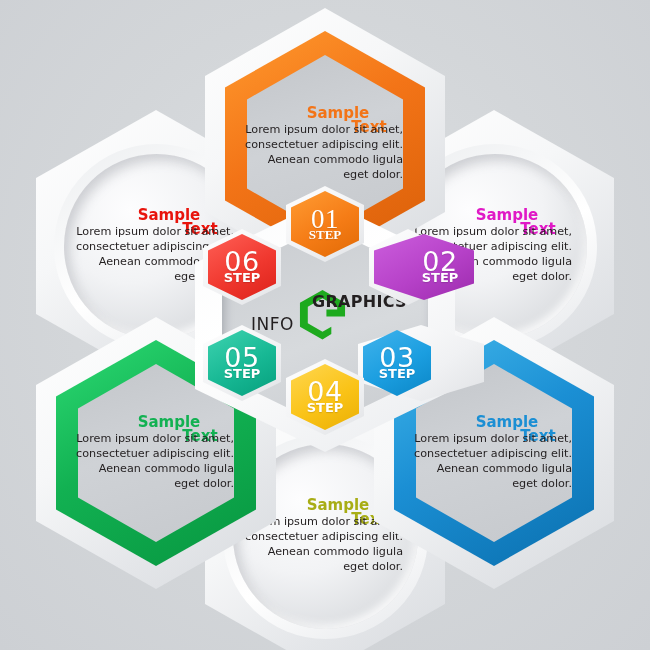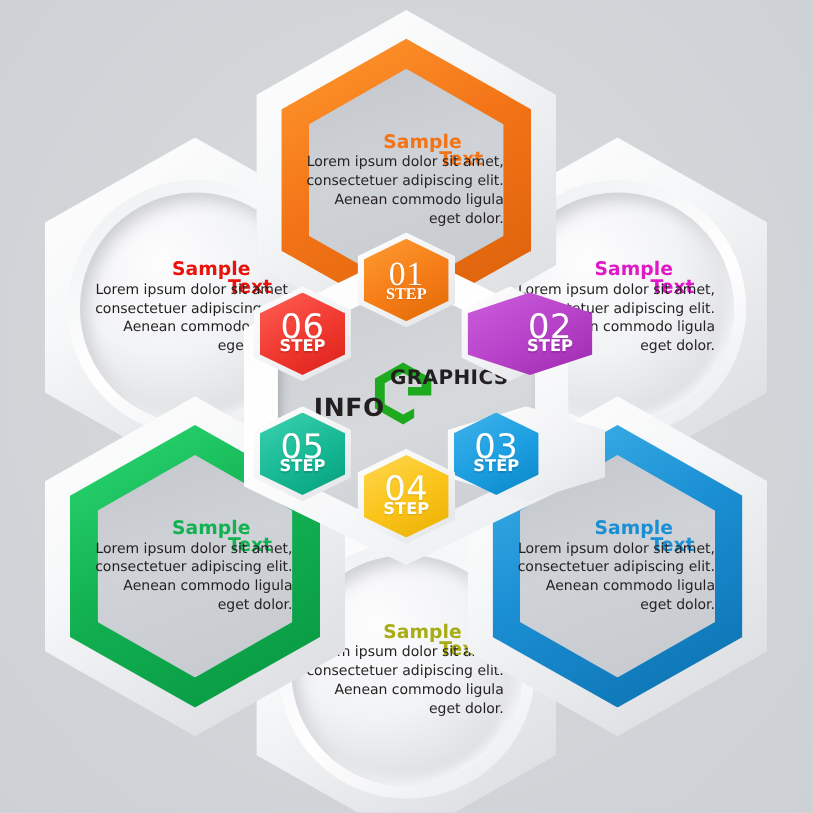--- a/index.html
+++ b/index.html
@@ -72,21 +72,21 @@
     clip-path:polygon(50% 0%,100% 25%,100% 75%,50% 100%,0% 75%,0% 25%);
     display:flex;flex-direction:column;align-items:center;justify-content:center;
   }
   .badge-num{color:#fff;font-size:27px;font-weight:normal;line-height:.9;letter-spacing:.5px;
     text-shadow:0 1px 1px rgba(0,0,0,.14);}
   .badge-step{color:#fff;font-size:13px;font-weight:bold;line-height:1;margin-top:-3px;
     text-shadow:0 1px 1px rgba(0,0,0,.14);}
 
   
   .logo{position:absolute;left:249px;top:286px;width:150px;height:58px;}
-  .logo-info{position:absolute;left:2px;top:28px;font-size:20px;font-weight:bold;color:#231f20;letter-spacing:.5px;}
+  .logo-info{position:absolute;left:2px;top:28px;font-size:17px;font-weight:normal;color:#231f20;letter-spacing:.5px;}
   .logo-graphics{position:absolute;left:63px;top:6px;font-size:16px;font-weight:bold;color:#231f20;letter-spacing:.3px;}
   .logo-g{position:absolute;left:49px;top:3px;width:49px;height:52px;}
 
   .shadowsoft{filter:drop-shadow(3px 6px 6px rgba(90,95,105,.3));}
 </style>
 </head>
 <body>
 
 <div id="stage">
 

